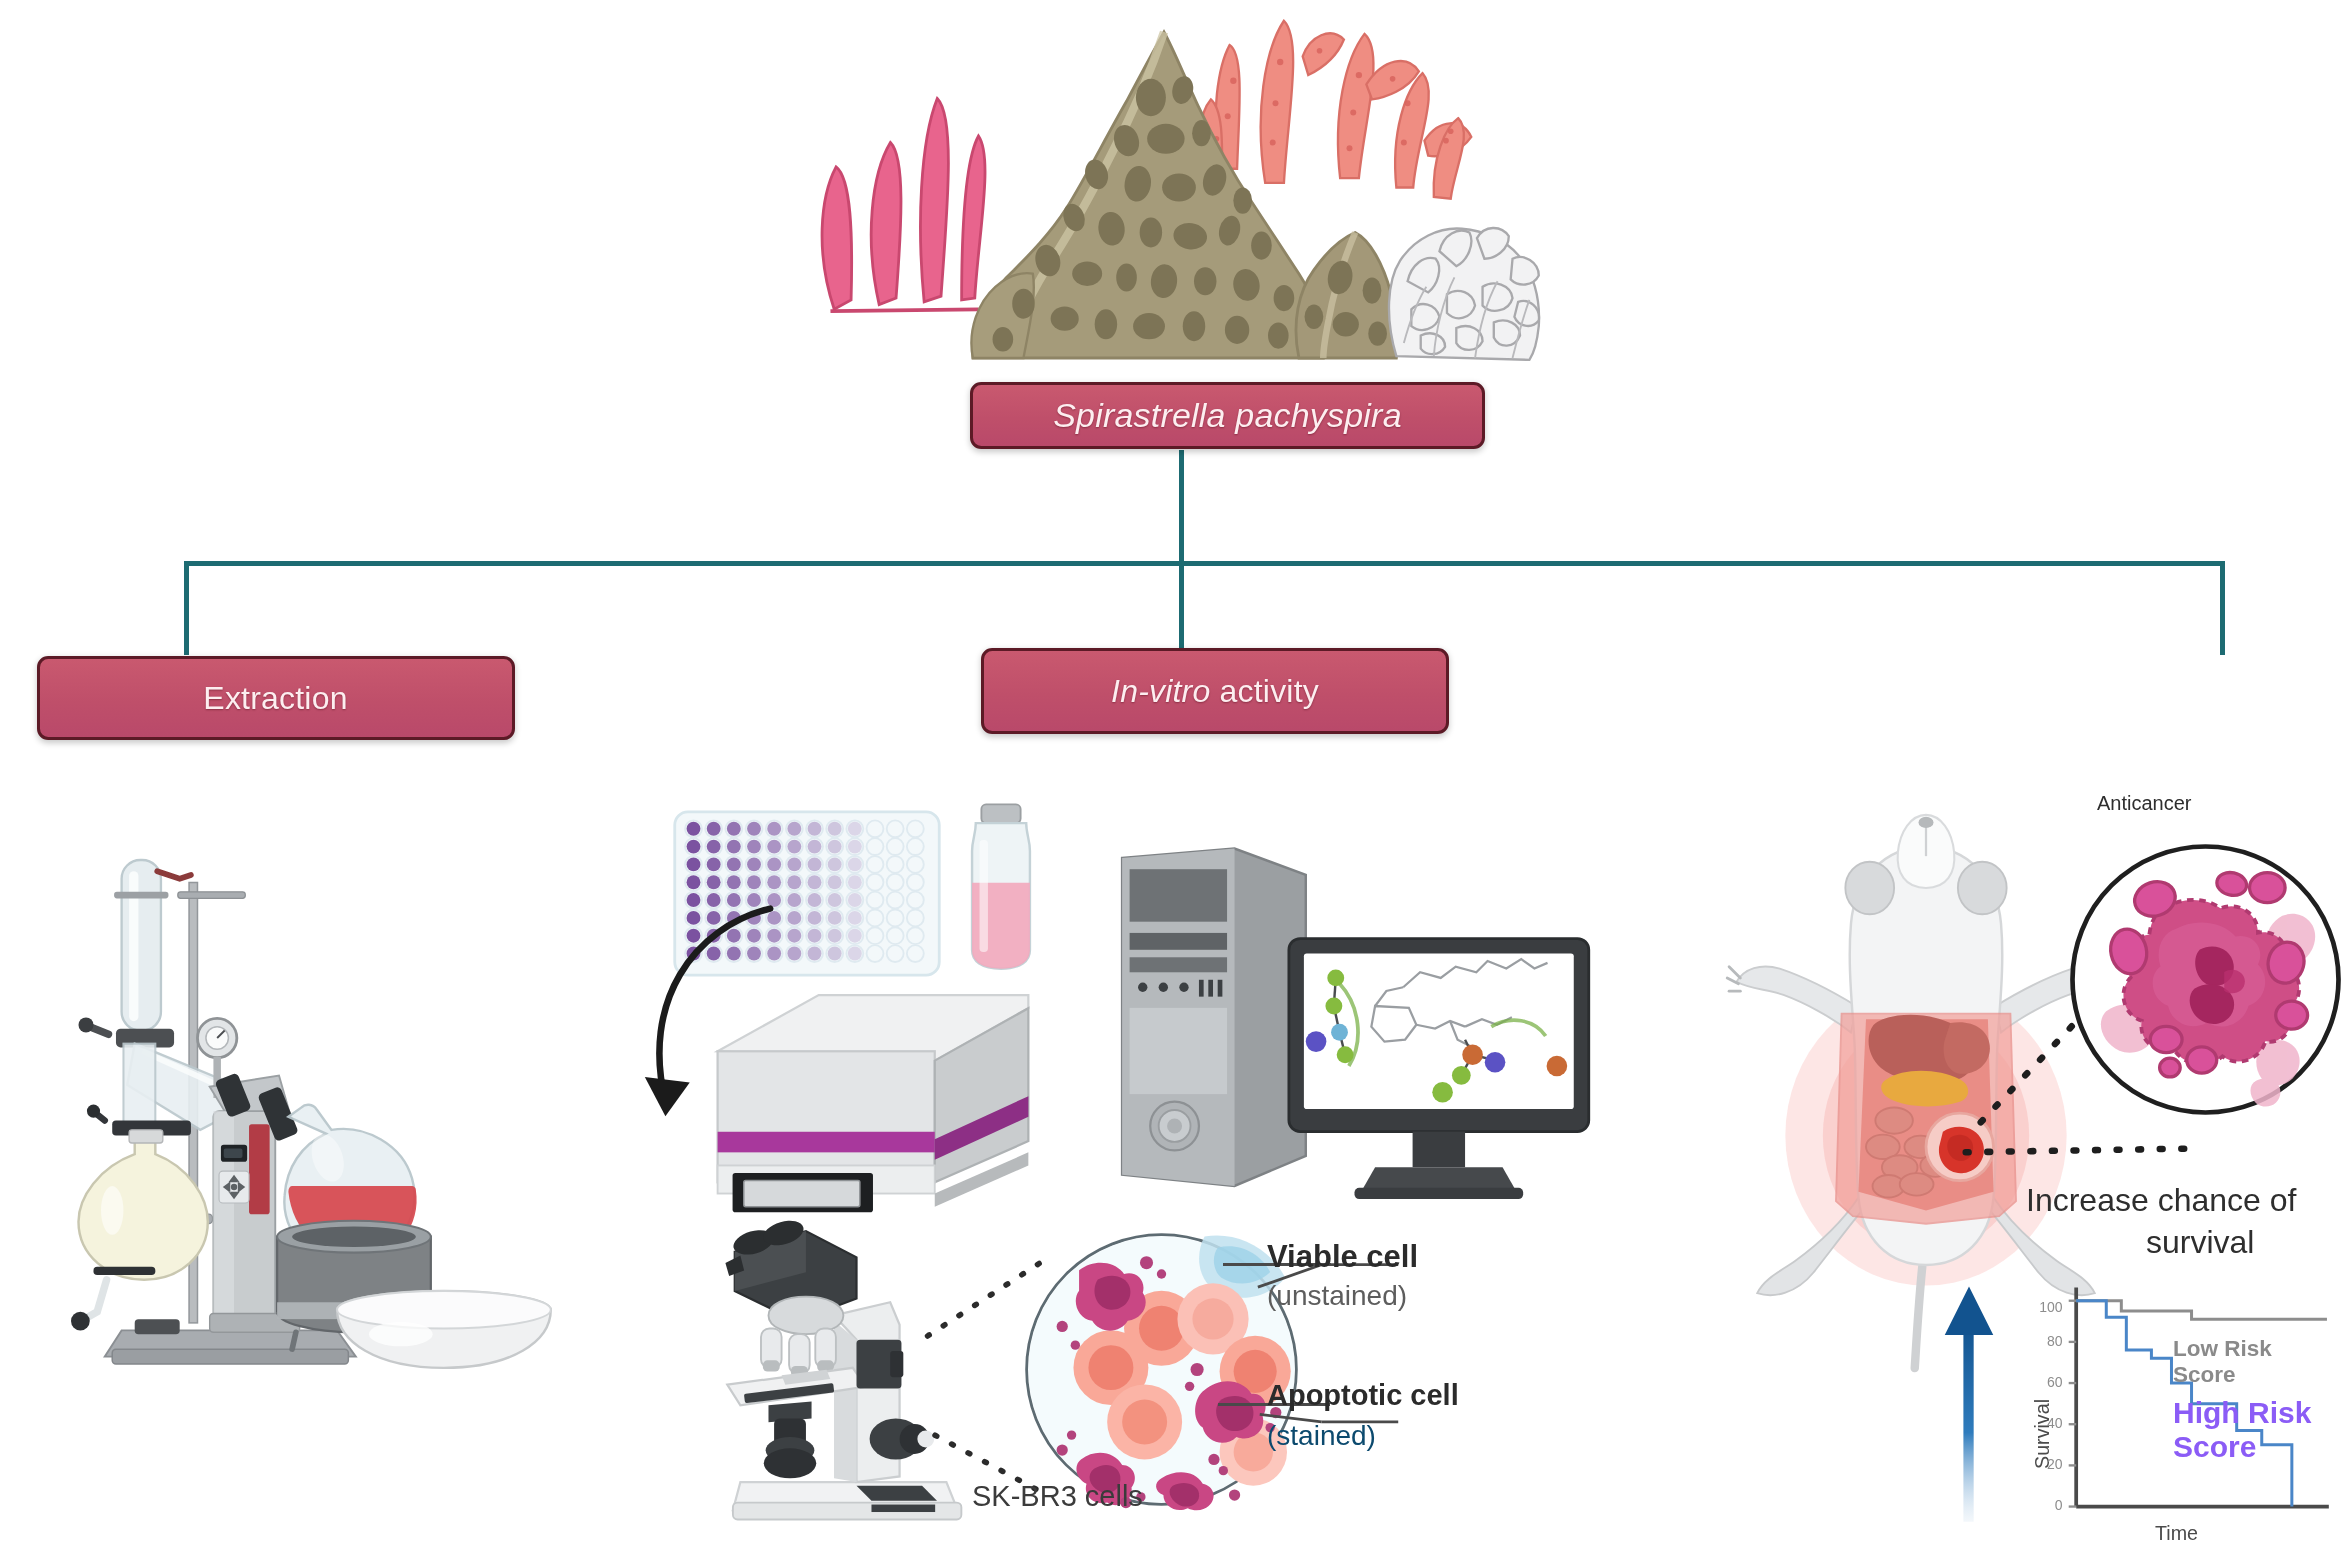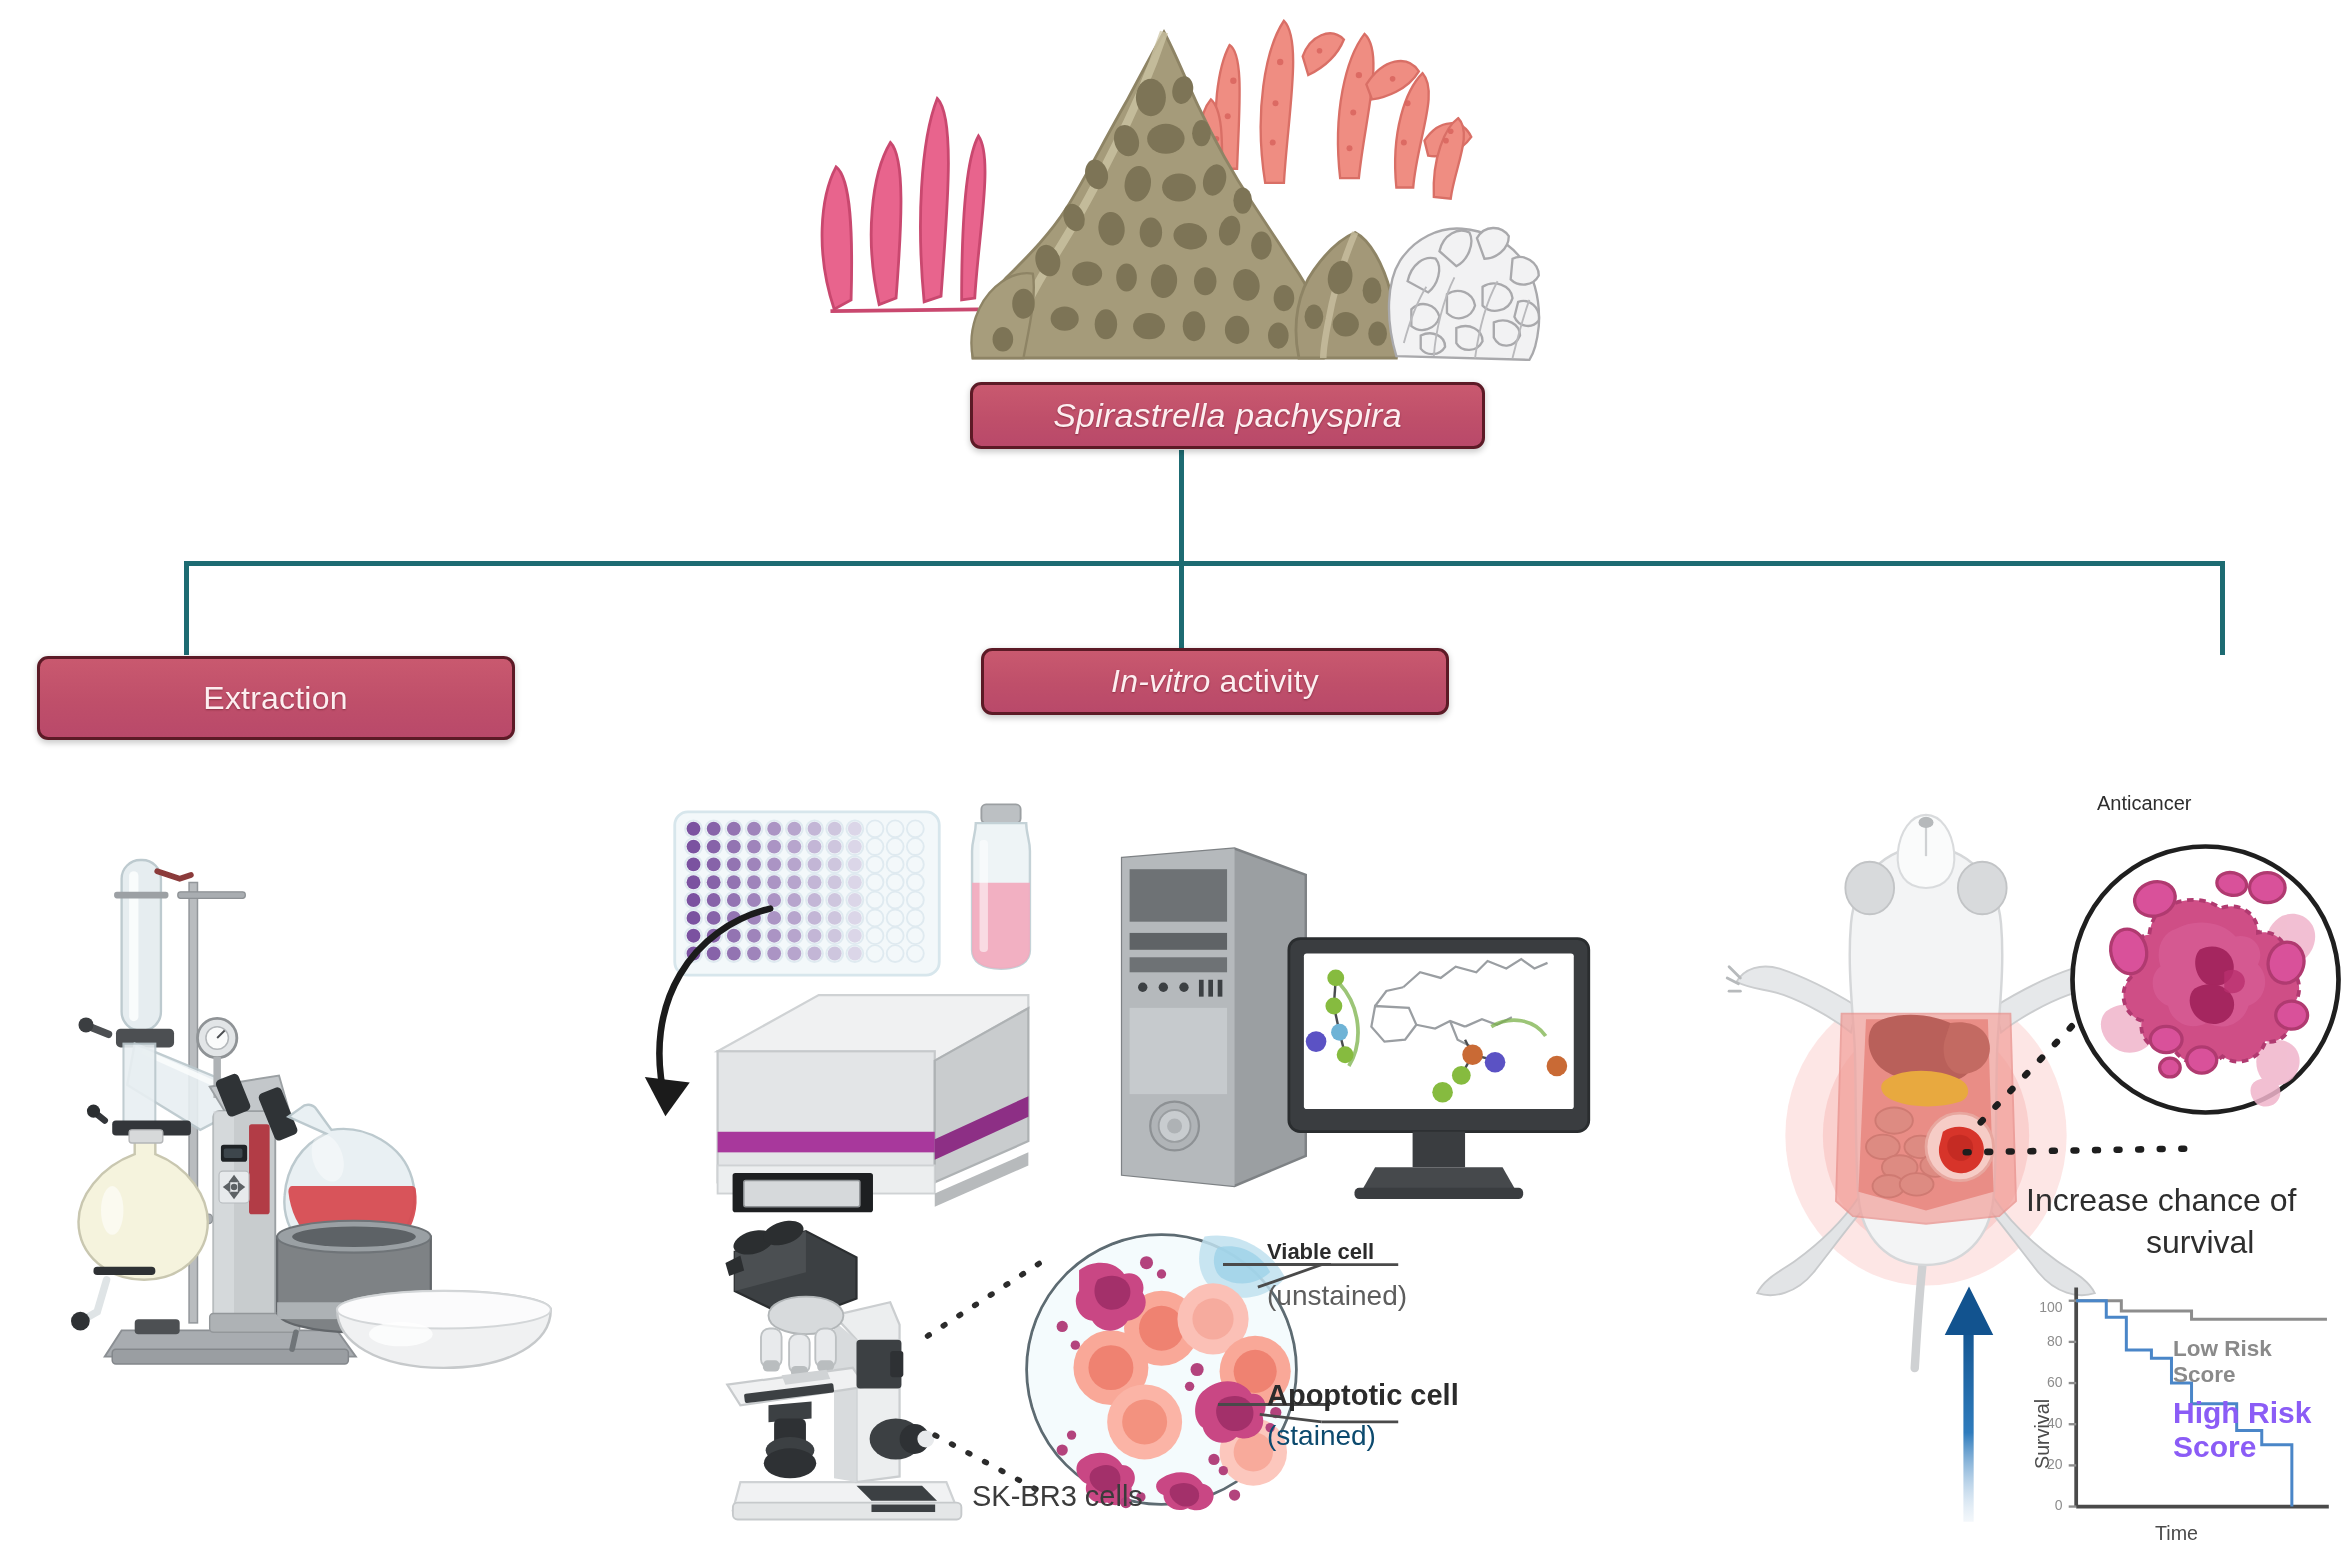--- a/index.html
+++ b/index.html
@@ -177,21 +177,21 @@
   <div class="conn" style="left:2220px; top:561px; width:4.7px; height:94px;"></div>
 
   <div class="flowbox" style="left:926px; top:382px; width:515px; height:67px; font-size:34px;">
     <span class="it">Spirastrella pachyspira</span>
   </div>
 
   <div class="flowbox" style="left:-7.5px; top:656px; width:478px; height:84px; font-size:32px;">
     <span>Extraction</span>
   </div>
 
-  <div class="flowbox" style="left:937px; top:648px; width:468px; height:67px; font-size:32px;">
+  <div class="flowbox" style="left:937px; top:648px; width:468px; height:86px; font-size:32px;">
     <span><span class="it">In-vitro</span><span> activity</span></span>
   </div>
 
 
   <svg class="abs" style="left:56px; top:843px;" width="506" height="525" viewBox="0 0 540 560">
 
     <rect x="142" y="42" width="9" height="470" fill="#b9bcbf" stroke="#93979b" stroke-width="1.6"></rect>
     <rect x="130" y="52" width="72" height="7" rx="3" fill="#a9adb1" stroke="#8d9195" stroke-width="1.4"></rect>
     <rect x="133" y="396" width="34" height="10" rx="4" fill="#a9adb1" stroke="#8d9195" stroke-width="1.3"></rect>
 
@@ -635,21 +635,21 @@
 
   <svg class="abs" style="left:1181px; top:1246px;" width="150" height="262" viewBox="0 0 160 280">
     <path d="M82 44 L150 20" fill="none" stroke="#4a4a4a" stroke-width="3"></path>
     <path d="M150 20 L232 20" fill="none" stroke="#4a4a4a" stroke-width="3"></path>
     <path d="M84 180 L150 188" fill="none" stroke="#4a4a4a" stroke-width="3"></path>
     <path d="M150 188 L232 188" fill="none" stroke="#4a4a4a" stroke-width="3"></path>
   </svg>
   <div class="conn" style="left:1223px; top:1263px; width:108px; height:2.8px; background:#4a4a4a;"></div>
   <div class="conn" style="left:1218px; top:1403px; width:112px; height:2.8px; background:#4a4a4a;"></div>
 
-  <div class="lbl lbl-bold" style="left:1267px; top:1239px; font-size:22px;">Viable cell</div>
+  <div class="lbl lbl-bold" style="left:1267px; top:1239px; font-size:31px;">Viable cell</div>
   <div class="lbl" style="left:1267px; top:1280px; font-size:28px; color:#5d5d5d;">(unstained)</div>
 
   <div class="lbl lbl-bold" style="left:1267px; top:1379px; font-size:29px;">Apoptotic cell</div>
   <div class="lbl" style="left:1267px; top:1420px; font-size:28px; color:#0c4a6e;">(stained)</div>
 
   <div class="lbl" style="left:972px; top:1480px; font-size:29px; color:#3b3b3b;">SK-BR3 cells</div>
 
   <svg class="abs" style="left:1729px; top:798px;" width="394" height="572" viewBox="0 0 420 610">
 
     <ellipse cx="210" cy="360" rx="150" ry="160" fill="#f2756d" opacity=".18"></ellipse>

